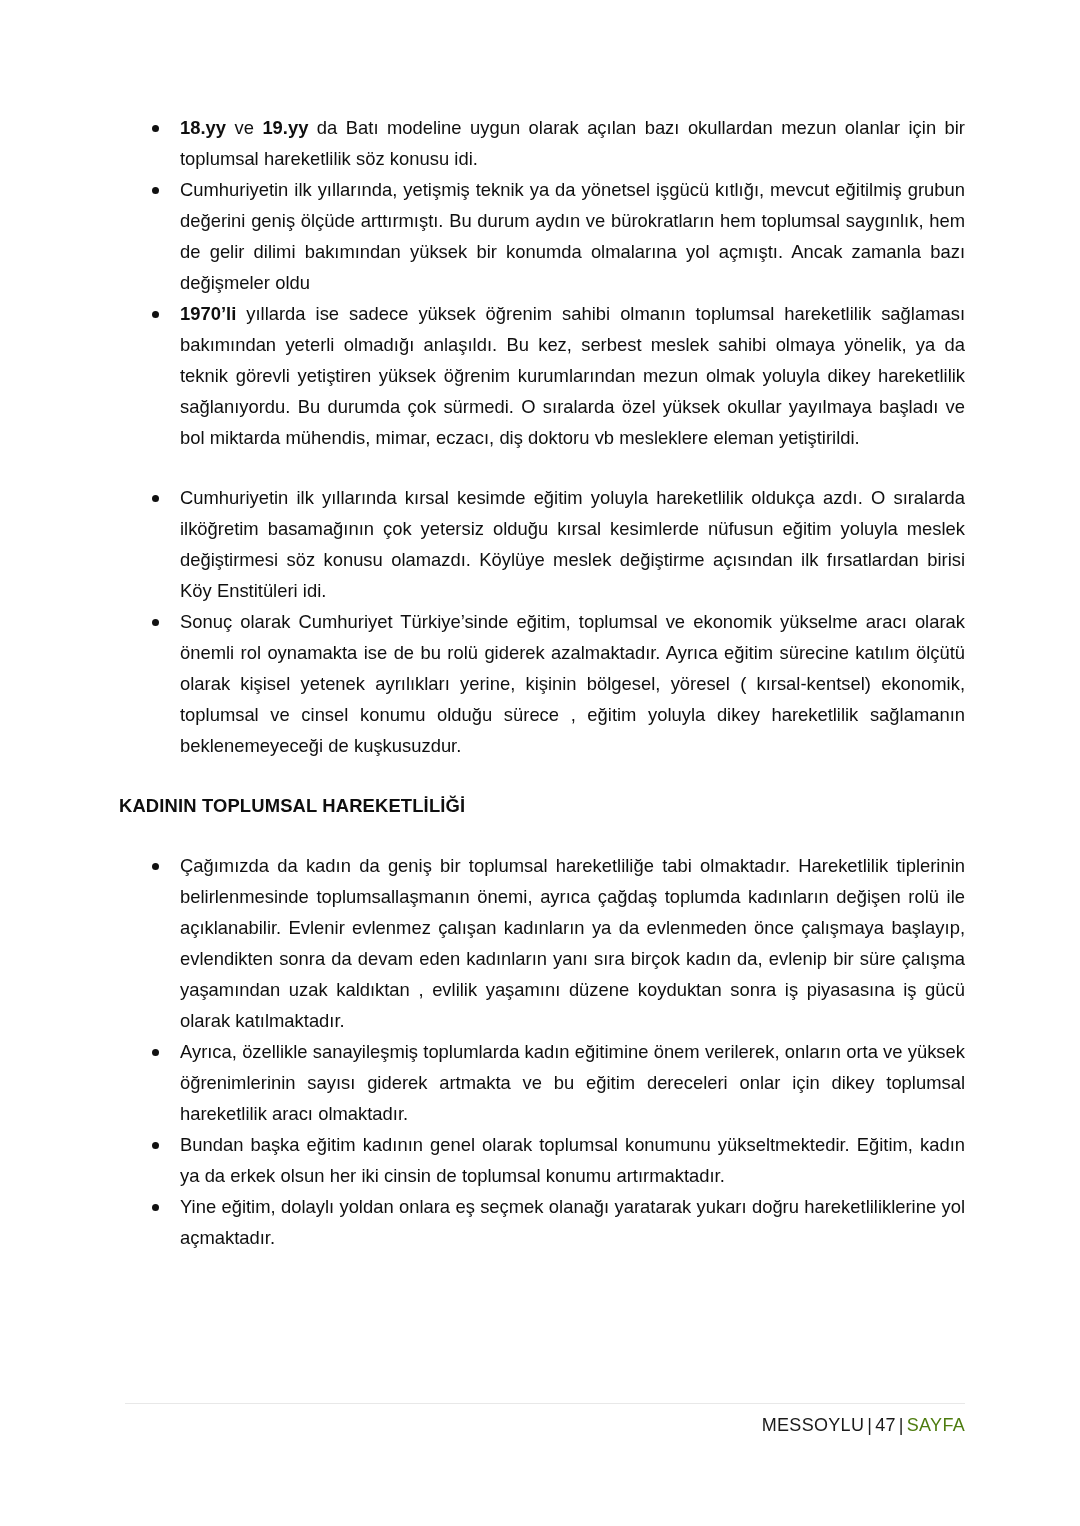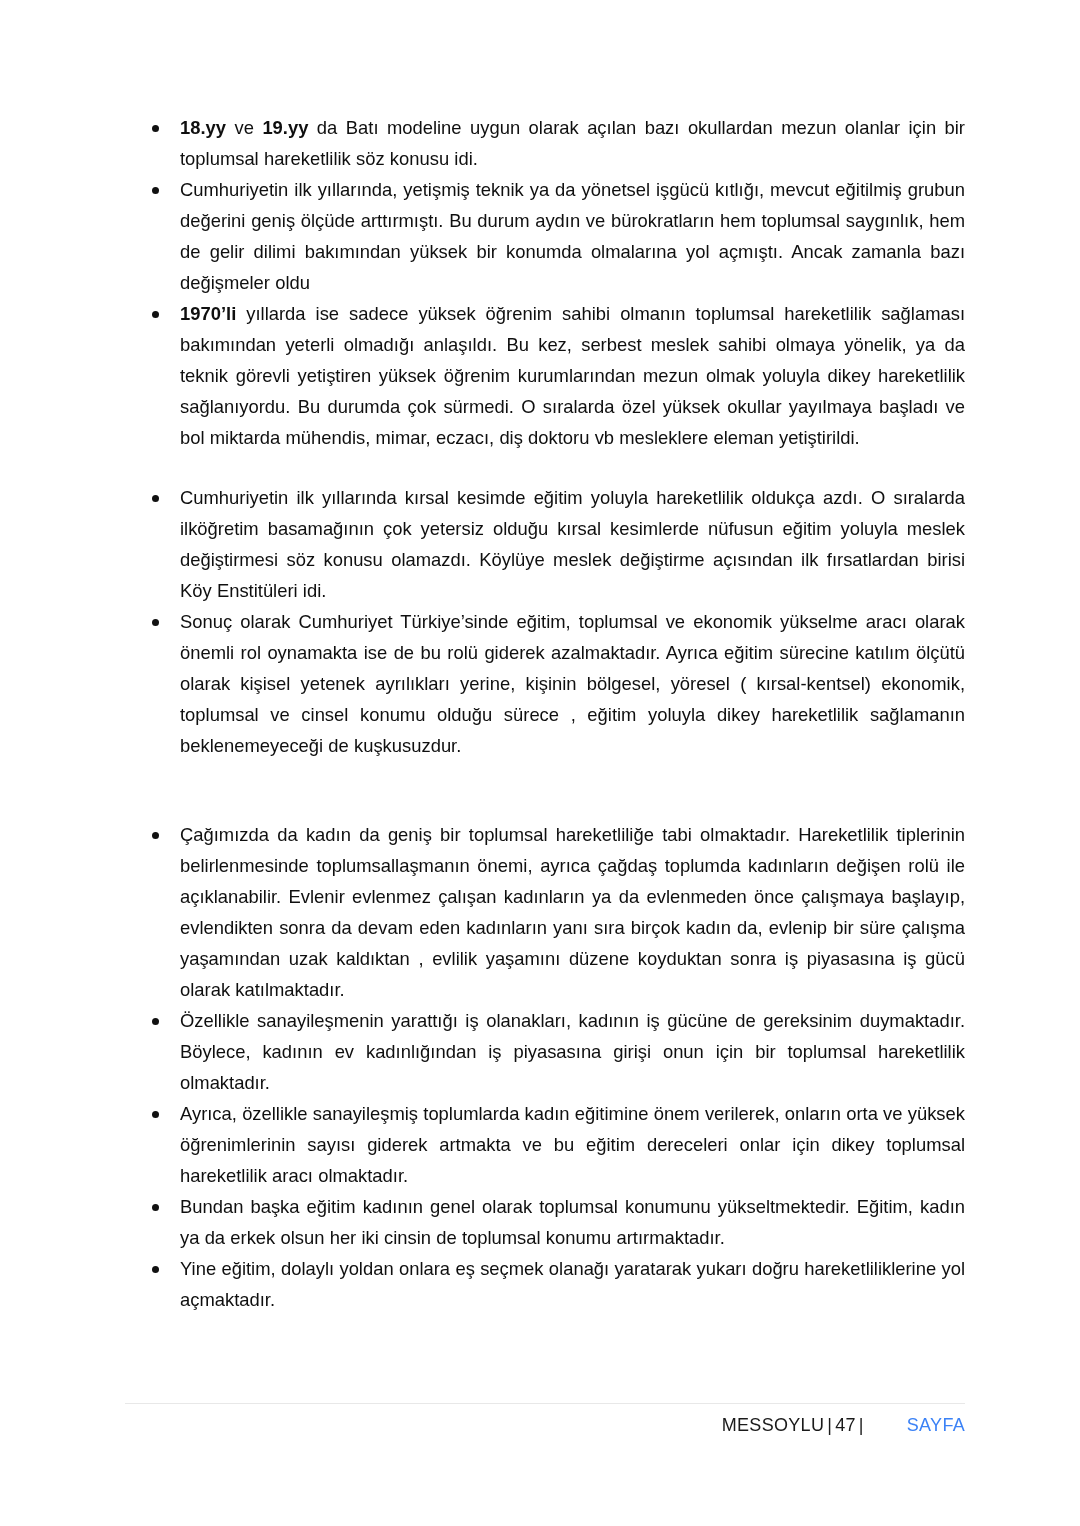--- a/index.html
+++ b/index.html
@@ -92,21 +92,21 @@
     left: 125px;
     top: 1412px;
     width: 840px;
     text-align: right;
     font-size: 18px;
     line-height: 26px;
     color: #1a1a1a;
     letter-spacing: 0.3px;
   }
   .footer .sep  { color: #1a1a1a; padding: 0 3px; }
-  .footer .muted { color: #3b82f6; margin-left: 40px; }
+  .footer .muted { color: #4d7c0f; }
 </style>
 </head>
 <body>
 
 <div class="page">
 
   <div class="content">
 
     <ul class="bullets">
       <li>
@@ -126,29 +126,27 @@
       <li>
         <span class="txt">Cumhuriyetin ilk yıllarında kırsal kesimde eğitim yoluyla hareketlilik oldukça azdı. O sıralarda ilköğretim basamağının çok yetersiz olduğu kırsal kesimlerde nüfusun eğitim yoluyla meslek değiştirmesi söz konusu olamazdı. Köylüye meslek değiştirme açısından ilk fırsatlardan birisi Köy Enstitüleri idi.</span>
       </li>
       <li>
         <span class="txt">Sonuç olarak Cumhuriyet Türkiye’sinde eğitim, toplumsal ve ekonomik yükselme aracı olarak önemli rol oynamakta ise de bu rolü giderek azalmaktadır. Ayrıca eğitim sürecine katılım ölçütü olarak kişisel yetenek ayrılıkları yerine, kişinin bölgesel, yöresel ( kırsal-kentsel) ekonomik, toplumsal ve cinsel konumu olduğu sürece , eğitim yoluyla dikey hareketlilik sağlamanın beklenemeyeceği de kuşkusuzdur.</span>
       </li>
     </ul>
 
     <div class="heading-gap-before"></div>
 
+    <h2 class="section-heading">KADININ TOPLUMSAL HAREKETLİLİĞİ</h2>
 
     <div class="heading-gap-after"></div>
 
     <ul class="bullets">
       <li>
         <span class="txt">Çağımızda da kadın da geniş bir toplumsal hareketliliğe tabi olmaktadır. Hareketlilik tiplerinin belirlenmesinde toplumsallaşmanın önemi, ayrıca çağdaş toplumda kadınların değişen rolü ile açıklanabilir.  Evlenir evlenmez çalışan kadınların ya da evlenmeden önce çalışmaya başlayıp, evlendikten sonra da devam eden kadınların yanı sıra birçok kadın da, evlenip bir süre çalışma yaşamından uzak kaldıktan , evlilik yaşamını düzene koyduktan sonra iş piyasasına iş gücü olarak katılmaktadır.</span>
-      </li>
-      <li>
-        <span class="txt">Özellikle sanayileşmenin yarattığı iş olanakları, kadının iş gücüne de gereksinim duymaktadır. Böylece, kadının ev kadınlığından iş piyasasına girişi onun için bir toplumsal hareketlilik olmaktadır.</span>
       </li>
       <li>
         <span class="txt">Ayrıca, özellikle sanayileşmiş toplumlarda kadın eğitimine önem verilerek, onların orta ve yüksek öğrenimlerinin sayısı giderek artmakta ve bu eğitim dereceleri onlar için dikey toplumsal hareketlilik aracı olmaktadır.</span>
       </li>
       <li>
         <span class="txt">Bundan başka eğitim kadının genel olarak toplumsal konumunu yükseltmektedir. Eğitim, kadın ya da erkek olsun her iki cinsin de toplumsal konumu artırmaktadır.</span>
       </li>
       <li>
         <span class="txt">Yine eğitim, dolaylı yoldan onlara eş seçmek olanağı yaratarak yukarı doğru hareketliliklerine yol açmaktadır.</span>
       </li>

